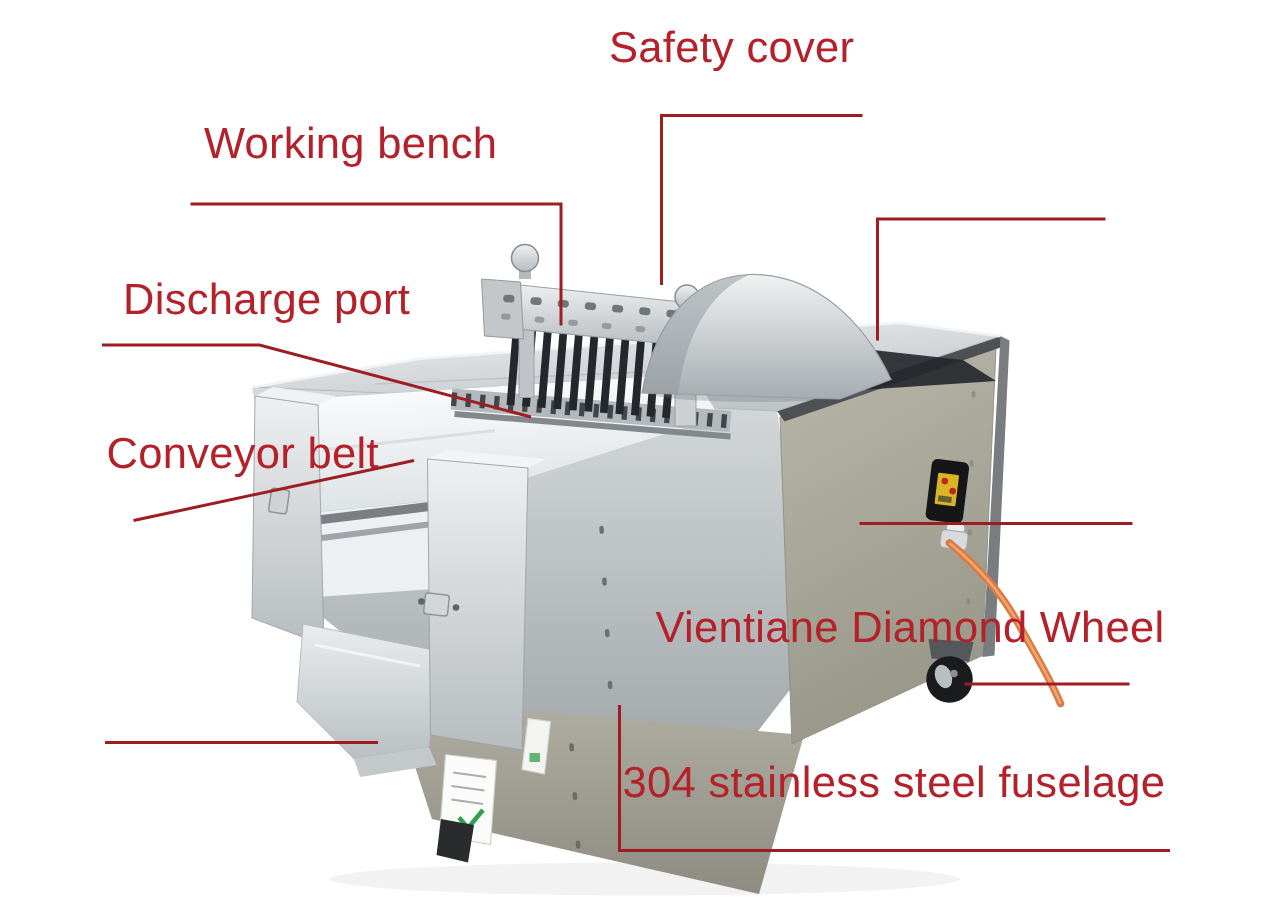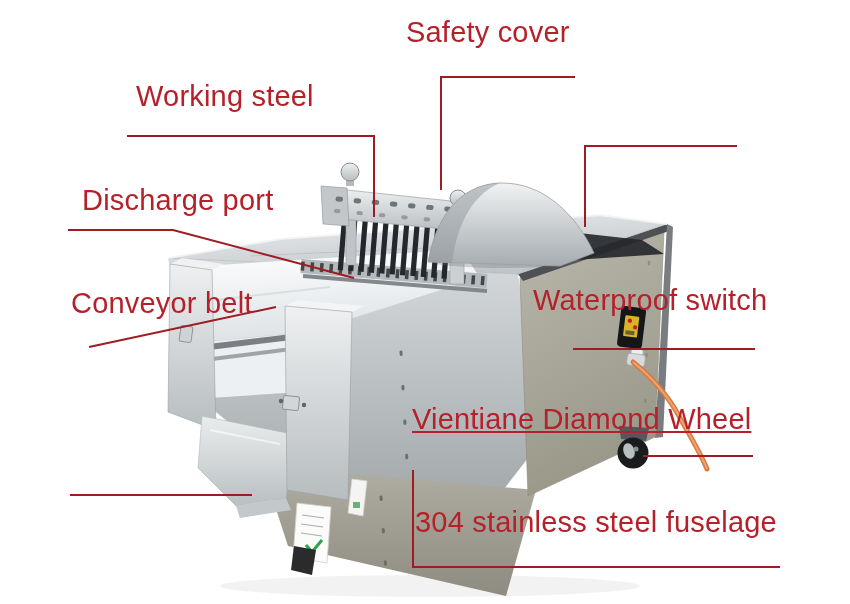--- a/index.html
+++ b/index.html
@@ -11,21 +11,21 @@
   .lbl{
     position:absolute;font-size:29px;line-height:1.1;color:#b5212a;
     white-space:nowrap;letter-spacing:0.2px;
   }
   #lbl-safety-cover{left:406px;top:17px;}
   #lbl-working-bench{left:136px;top:81px;}
   #lbl-feed-port{left:592px;top:109px;}
   #lbl-discharge-port{left:82px;top:185px;}
   #lbl-conveyor-belt{left:71px;top:288px;}
   #lbl-waterproof-switch{left:533px;top:285px;}
-  #lbl-diamond-wheel{left:412px;top:404px;text-decoration:underline;}
+  #lbl-diamond-wheel{left:437px;top:404px;}
   #lbl-blanking-port{left:92px;top:457px;}
   #lbl-fuselage{left:415px;top:507px;text-align:right;}
 </style>
 </head>
 <body>
 
 <div class="stage">
 
   <svg width="850" height="604" viewBox="0 0 850 604">
     <defs>
@@ -165,19 +165,18 @@
       <polyline points="68,230 173,230 354,278"></polyline>
       <line x1="89" y1="347" x2="276" y2="307"></line>
       <line x1="573" y1="349" x2="755" y2="349"></line>
       <line x1="643" y1="456" x2="753" y2="456"></line>
       <line x1="70" y1="495" x2="252" y2="495"></line>
       <polyline points="413,470 413,567 780,567"></polyline>
     </g>
   </svg>
 
   <div class="lbl" id="lbl-safety-cover">Safety cover</div>
-  <div class="lbl" id="lbl-working-bench">Working steel</div>
+  <div class="lbl" id="lbl-working-bench">Working bench</div>
   <div class="lbl" id="lbl-conveyor-belt">Conveyor belt</div>
   <div class="lbl" id="lbl-discharge-port">Discharge port</div>
-  <div class="lbl" id="lbl-waterproof-switch">Waterproof switch</div>
   <div class="lbl" id="lbl-diamond-wheel">Vientiane Diamond Wheel</div>
   <div class="lbl" id="lbl-fuselage">304 stainless steel fuselage</div>
 </div>
 
 </body></html>

